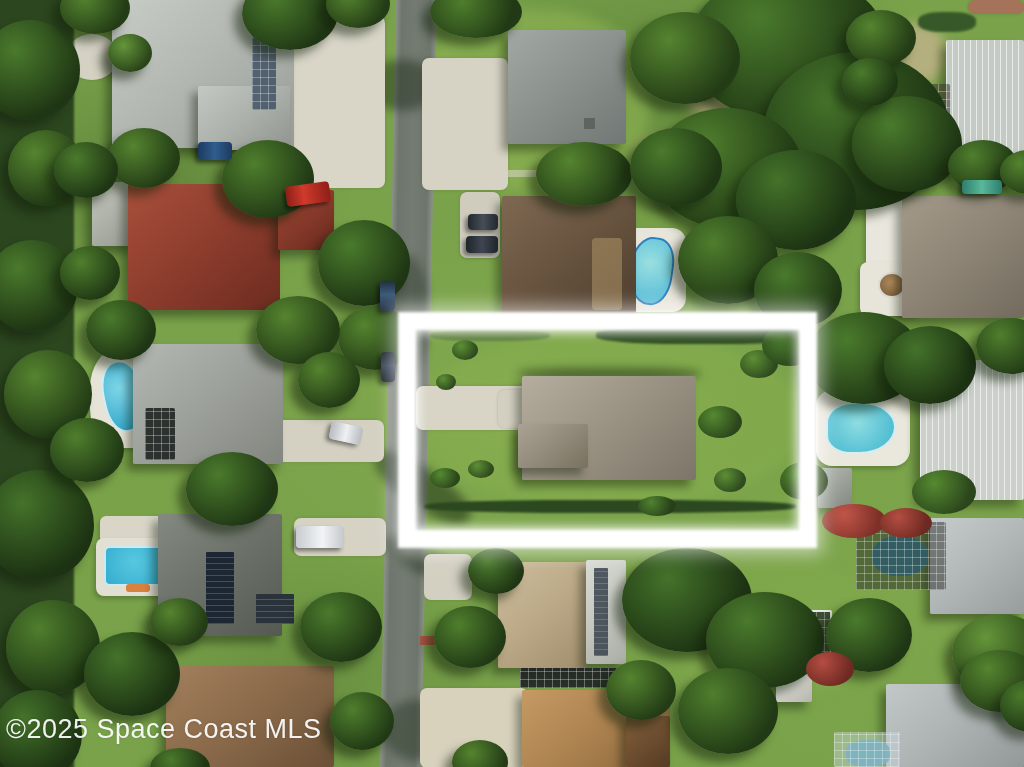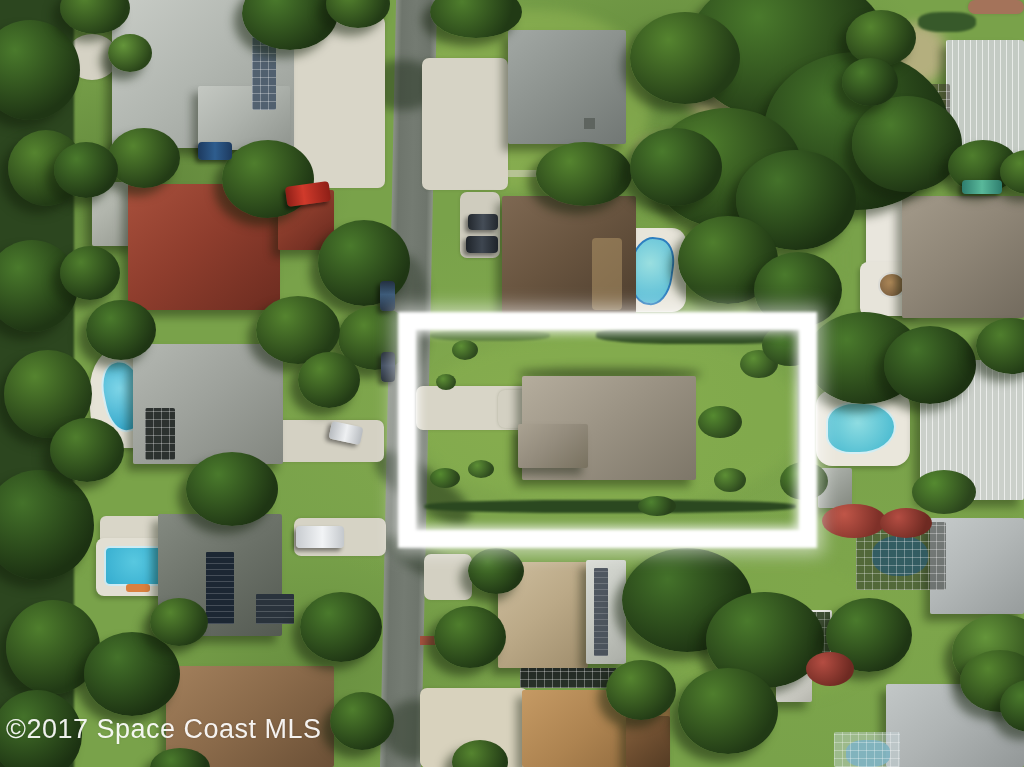--- a/index.html
+++ b/index.html
@@ -213,14 +213,14 @@
     <div class="it car" style="left: 286px; top: 184px; width: 44px; height: 20px; transform: rotate(-8deg); background: linear-gradient(90deg, rgb(142, 31, 23), rgb(208, 58, 43) 40%, rgb(142, 31, 23));"></div>
     <div class="it car" style="left: 198px; top: 142px; width: 34px; height: 18px; background: linear-gradient(90deg, rgb(29, 58, 95), rgb(46, 93, 142) 50%, rgb(29, 58, 95));"></div>
     <div class="it car" style="left: 380px; top: 281px; width: 15px; height: 30px; background: linear-gradient(rgb(35, 48, 65), rgb(60, 90, 120) 45%, rgb(35, 48, 65));"></div>
     <div class="it car" style="left: 381px; top: 352px; width: 14px; height: 30px; background: linear-gradient(rgb(30, 39, 48), rgb(57, 70, 90) 45%, rgb(30, 39, 48));"></div>
     <div class="it car" style="left: 468px; top: 214px; width: 30px; height: 16px; background: linear-gradient(90deg, rgb(35, 40, 46), rgb(69, 77, 87) 50%, rgb(35, 40, 46));"></div>
     <div class="it car" style="left: 466px; top: 236px; width: 32px; height: 17px; background: linear-gradient(90deg, rgb(31, 36, 42), rgb(62, 70, 80) 50%, rgb(31, 36, 42));"></div>
     <div class="it car" style="left: 330px; top: 424px; width: 32px; height: 18px; transform: rotate(12deg); background: linear-gradient(90deg, rgb(184, 188, 192), rgb(238, 240, 242) 50%, rgb(184, 188, 192));"></div>
     <div class="it car" style="left: 296px; top: 526px; width: 48px; height: 22px; background: linear-gradient(90deg, rgb(200, 204, 208), rgb(242, 244, 246) 55%, rgb(196, 200, 204));"></div>
     <div class="it car" style="left: 962px; top: 180px; width: 40px; height: 14px; background: linear-gradient(90deg, rgb(46, 125, 110), rgb(89, 184, 154) 50%, rgb(46, 125, 110));"></div>
     <div class="frame" style="left: 398px; top: 312px; width: 419px; height: 236px; border-width: 18px; border-color: rgb(255, 255, 255);"></div>
-  <div class="watermark" style="left: 6px; top: 716px; color: rgb(255, 255, 255); opacity: 0.92;">©2017 Space Coast MLS</div>
+  <div class="watermark" style="left: 6px; top: 716px; color: rgb(255, 255, 255); opacity: 0.92;">©2025 Space Coast MLS</div>
 </div>
 
 </body></html>

